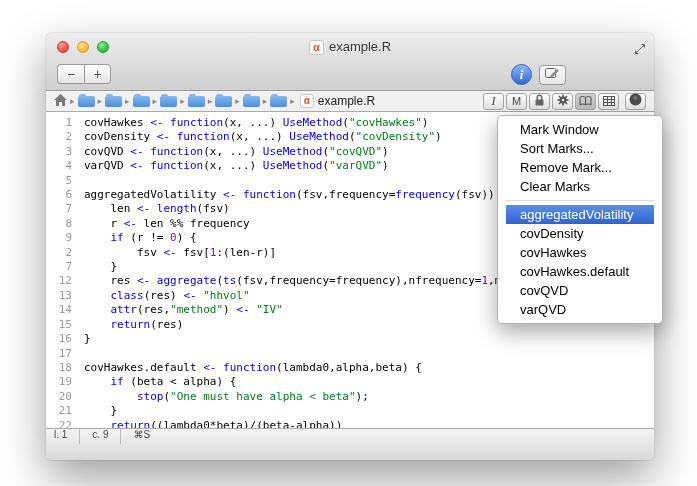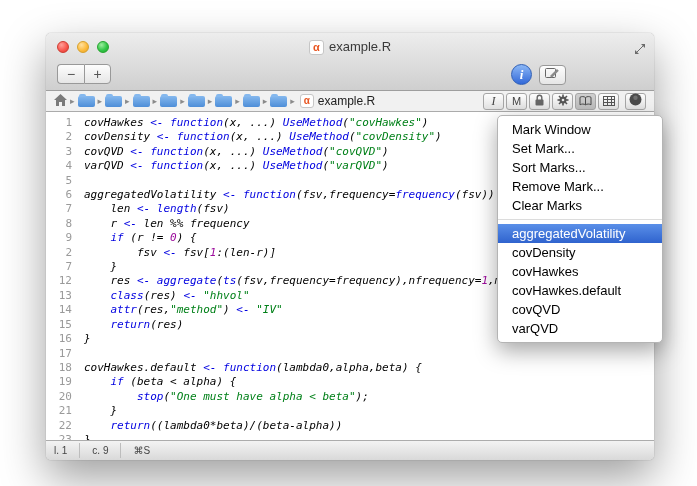--- a/index.html
+++ b/index.html
@@ -49,34 +49,34 @@
   .nav-btn { width:21px; height:17px; border:1px solid #a6a6a6; border-radius:3px;
     background:linear-gradient(#fdfdfd,#e2e2e2); display:flex; align-items:center; justify-content:center;
     cursor:pointer; padding:0; }
   .nav-btn.pressed { background:linear-gradient(#cfcfcf,#bdbdbd); }
   .glyph-i { font-family:"Liberation Serif", serif; font-style:italic; font-size:12px; color:#444; }
   .glyph-m { font-size:11px; color:#444; }
 
   .editor { position:absolute; top:80px; bottom:16px; left:0; right:0; background:#fff;
     display:flex; overflow:hidden; font-family:"DejaVu Sans Mono", monospace; font-size:11px; line-height:14.4px; }
   .gutter { width:32px; padding:3px 6px 0 0; text-align:right; color:#9a9a9a; flex:none; }
-  .code { padding:3px 0 0 6px; white-space:pre; color:#000; flex:1; overflow:hidden;font-style:italic; }
+  .code { padding:3px 0 0 6px; white-space:pre; color:#000; flex:1; overflow:hidden; }
   .cl span.k { color:var(--keyword,#0000e0); }
   .cl span.s { color:var(--string,#008018); }
   .cl span.n { color:var(--number,#9c0d9c); }
   .cl span.p { color:#000; }
 
-  .statusbar { position:absolute; bottom:0; left:0; right:0; height:20px;
+  .statusbar { position:absolute; bottom:0; left:0; right:0; height:32px;
     background:linear-gradient(#f3f3f3,#d9d9d9); border-top:1px solid #acacac; border-radius:0 0 5px 5px;
-    display:flex; align-items:center; font-size:10px; color:#444; padding-left:8px; }
+    display:flex; align-items:flex-start; font-size:10px; color:#444; padding-left:8px; }
   .sbsep { width:1px; height:15px; background:#bdbdbd; margin:0 12px; }
 
   .menu { position:absolute; left:497px; top:115px; width:166px; background:#fff;
     border:1px solid #b4b4b4; border-radius:5px; box-shadow:0 8px 22px rgba(0,0,0,.35);
-    padding:4px 0; font-size:13px; z-index:10; }
+    padding:4px 8px; font-size:13px; z-index:10; }
   .menu-item { height:19px; line-height:19px; padding:0 14px; color:#000; white-space:nowrap; cursor:pointer; }
   .menu-item.selected { background:linear-gradient(var(--selection_top,#5a8fe8),var(--selection_bottom,#2f63ce)); color:#fff; }
   .menu-sep { height:1px; background:#dcdcdc; margin:4px 0; }
 </style>
 </head>
 <body>
 
 <div class="stage">
 
   <div class="window">
@@ -240,21 +240,20 @@
       <span class="sbsep"></span>
       <span>c. 9</span>
       <span class="sbsep"></span>
       <span>⌘S</span>
     </div>
 
   </div>
 
   <div class="menu">
       <div class="menu-item">Mark Window</div>
-      <div class="menu-item">Set Mark...</div>
       <div class="menu-item">Sort Marks...</div>
       <div class="menu-item">Remove Mark...</div>
       <div class="menu-item">Clear Marks</div>
       <div class="menu-sep"></div>
       <div class="menu-item selected">aggregatedVolatility</div>
       <div class="menu-item">covDensity</div>
       <div class="menu-item">covHawkes</div>
       <div class="menu-item">covHawkes.default</div>
       <div class="menu-item">covQVD</div>
       <div class="menu-item">varQVD</div>

